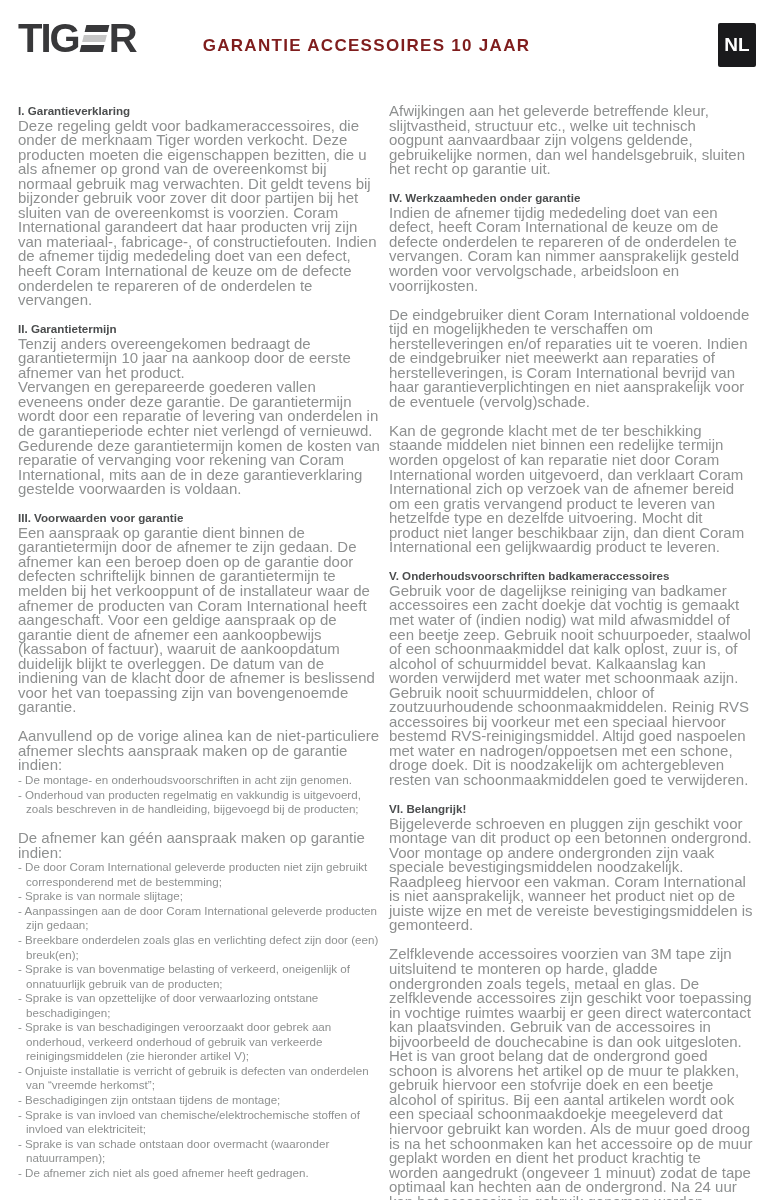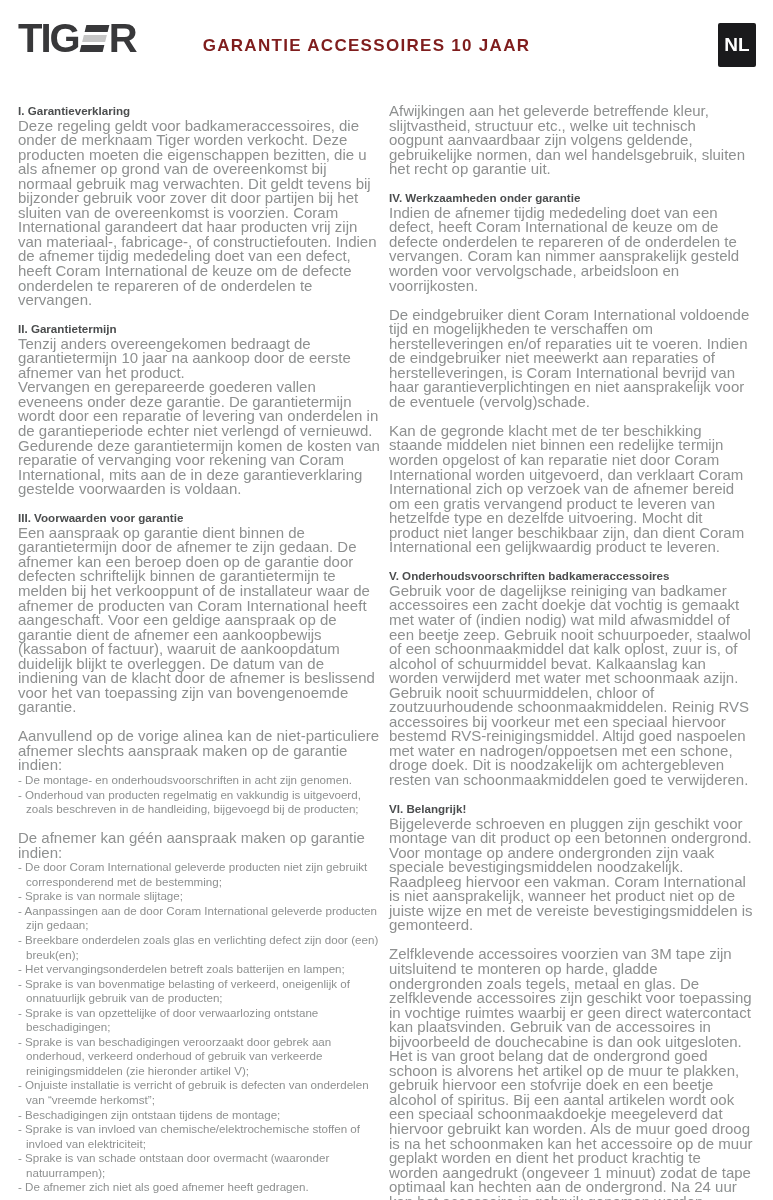--- a/index.html
+++ b/index.html
@@ -159,21 +159,20 @@
           <ul class="block-list">
             <li>De montage- en onderhoudsvoorschriften in acht zijn genomen.</li>
             <li>Onderhoud van producten regelmatig en vakkundig is uitgevoerd, zoals beschreven in de handleiding, bijgevoegd bij de producten;</li>
           </ul>
           <p class="block-p">De afnemer kan géén aanspraak maken op garantie indien:</p>
           <ul class="block-list">
             <li>De door Coram International geleverde producten niet zijn gebruikt corresponderend met de bestemming;</li>
             <li>Sprake is van normale slijtage;</li>
             <li>Aanpassingen aan de door Coram International geleverde producten zijn gedaan;</li>
             <li>Breekbare onderdelen zoals glas en verlichting defect zijn door (een) breuk(en);</li>
-            <li>Het vervangingsonderdelen betreft zoals batterijen en lampen;</li>
             <li>Sprake is van bovenmatige belasting of verkeerd, oneigenlijk of onnatuurlijk gebruik van de producten;</li>
             <li>Sprake is van opzettelijke of door verwaarlozing ontstane beschadigingen;</li>
             <li>Sprake is van beschadigingen veroorzaakt door gebrek aan onderhoud, verkeerd onderhoud of gebruik van verkeerde reinigingsmiddelen (zie hieronder artikel V);</li>
             <li>Onjuiste installatie is verricht of gebruik is defecten van onderdelen van “vreemde herkomst”;</li>
             <li>Beschadigingen zijn ontstaan tijdens de montage;</li>
             <li>Sprake is van invloed van chemische/elektrochemische stoffen of invloed van elektriciteit;</li>
             <li>Sprake is van schade ontstaan door overmacht (waaronder natuurrampen);</li>
             <li>De afnemer zich niet als goed afnemer heeft gedragen.</li>
           </ul>
         </section>

